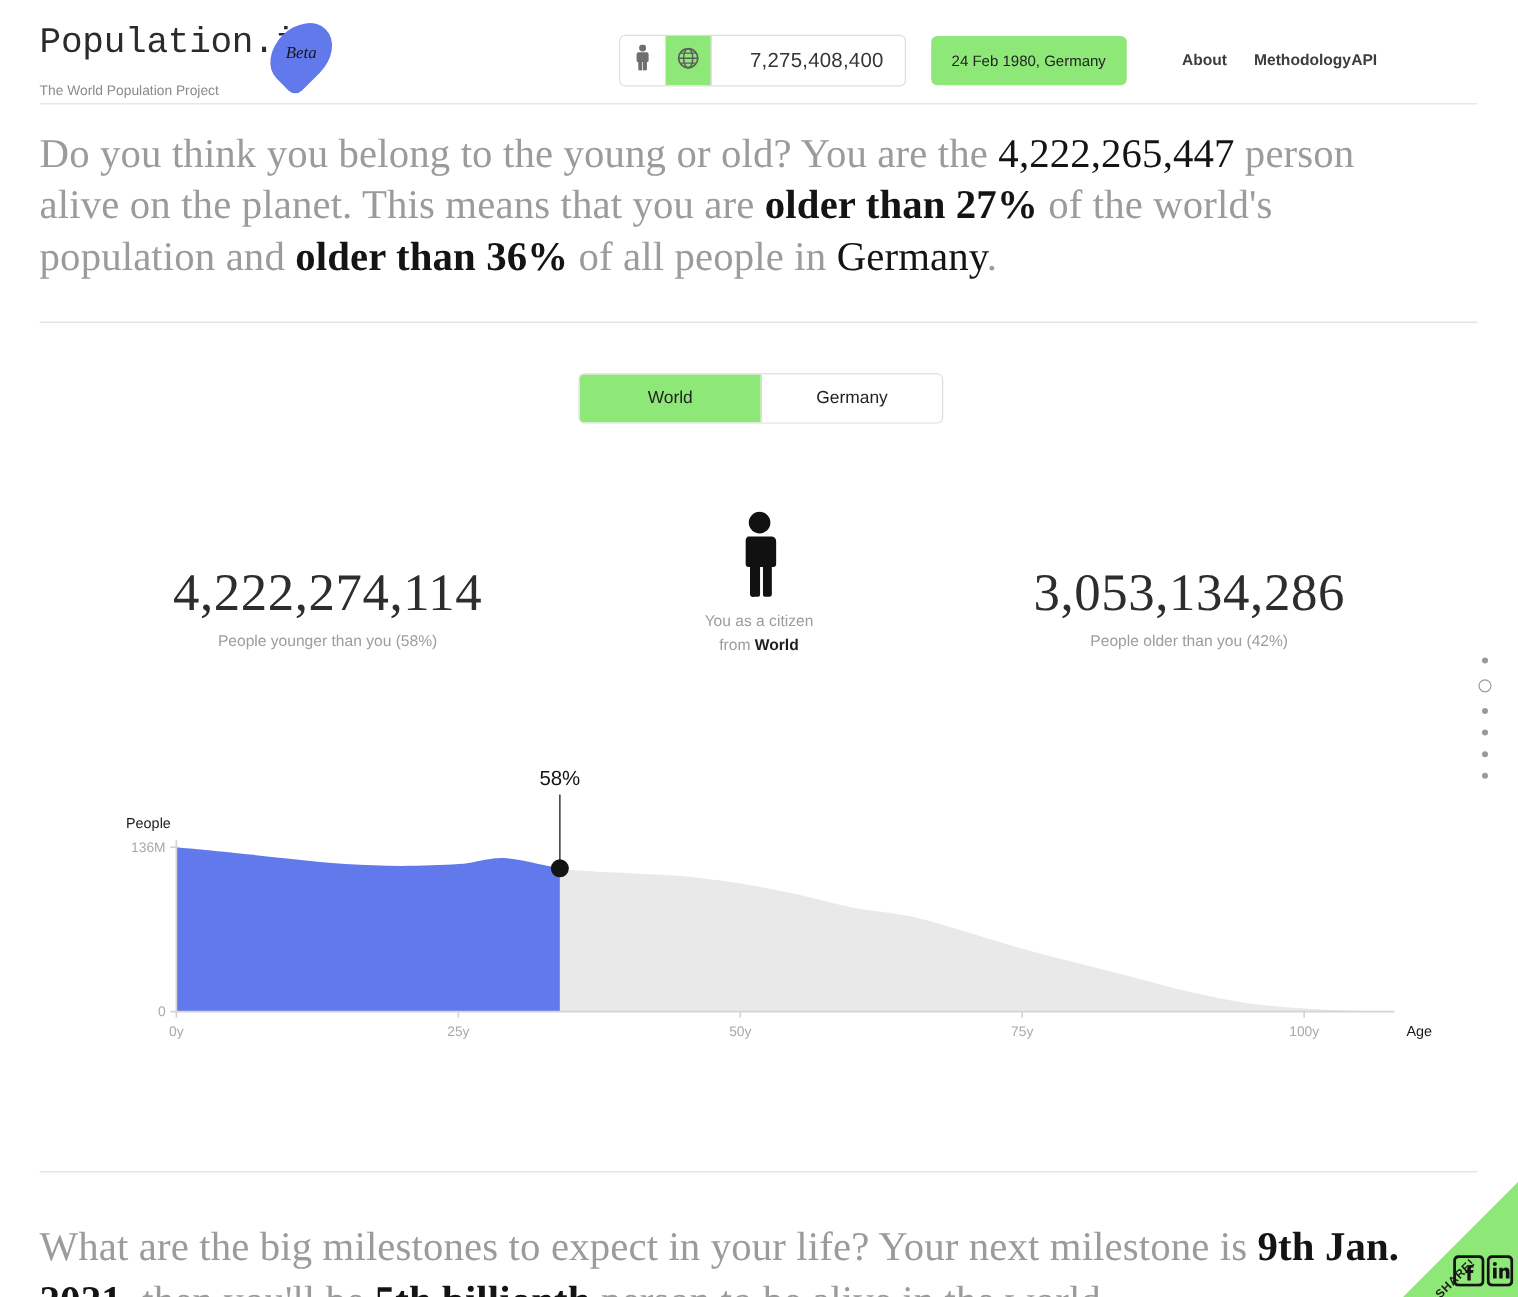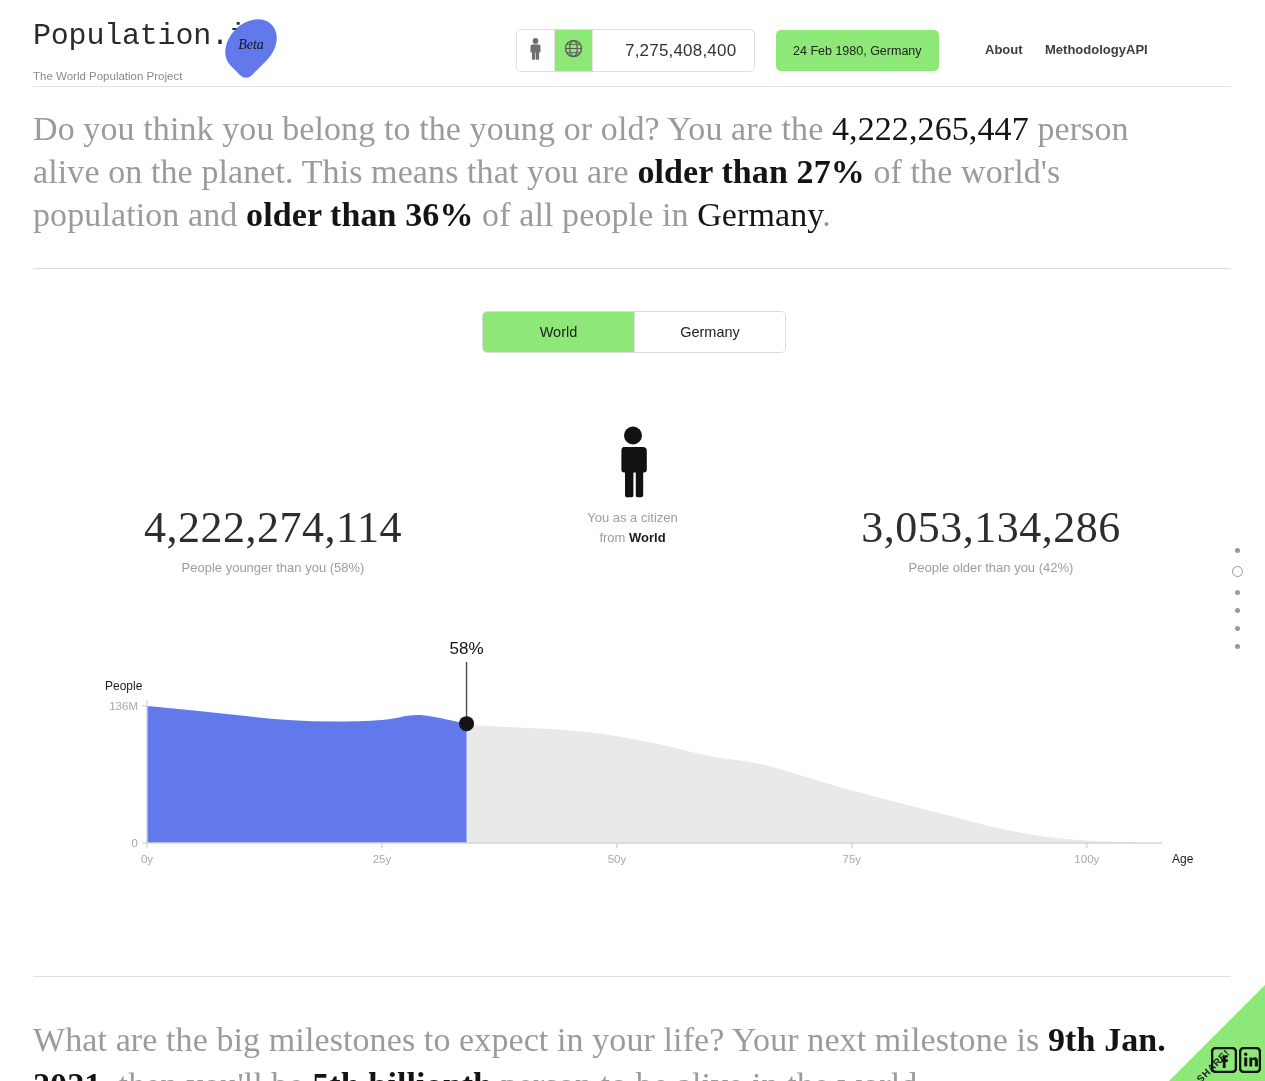--- a/index.html
+++ b/index.html
@@ -216,21 +216,20 @@
   .stats {
     position: absolute;
     left: 0;
     top: 420px;
     width: 1265px;
     height: 150px;
   }
   .stat-block {
     position: absolute;
     text-align: center;
-    margin-top: 34px;
   }
   .stat-younger { left: 40px;  top: 48px; width: 466px; }
   .stat-older   { left: 758px; top: 48px; width: 466px; }
 
   .stat-number {
     font-family: "Liberation Serif", serif;
     font-size: 44px;
     color: #2d2d2d;
     line-height: 52px;
     letter-spacing: 0.5px;

